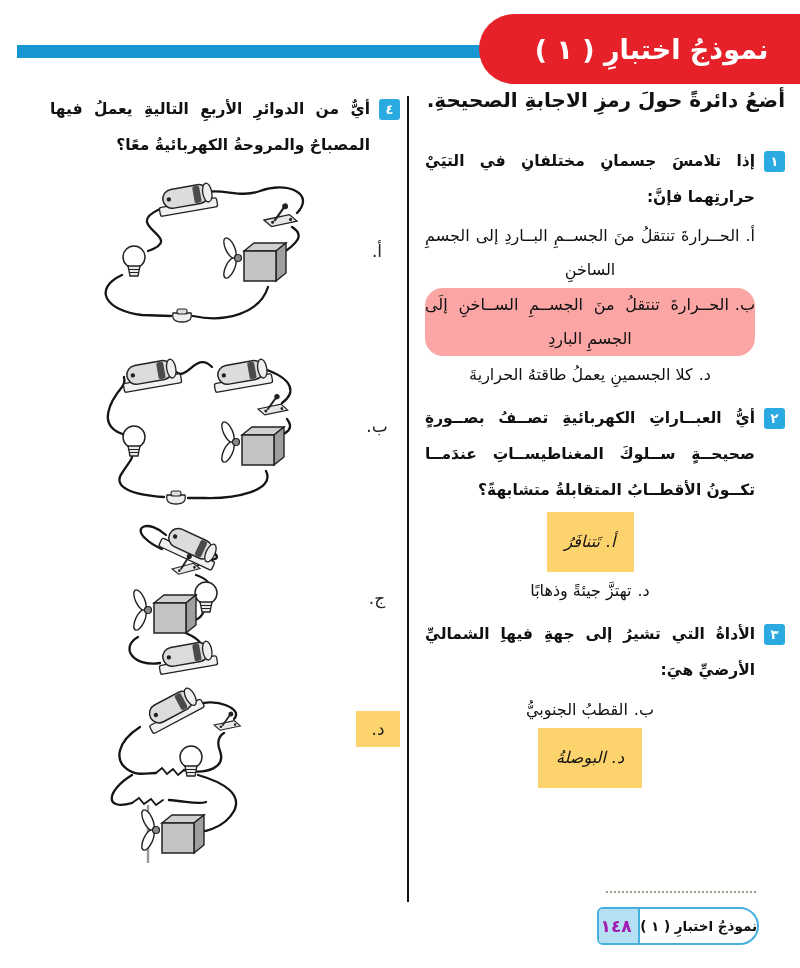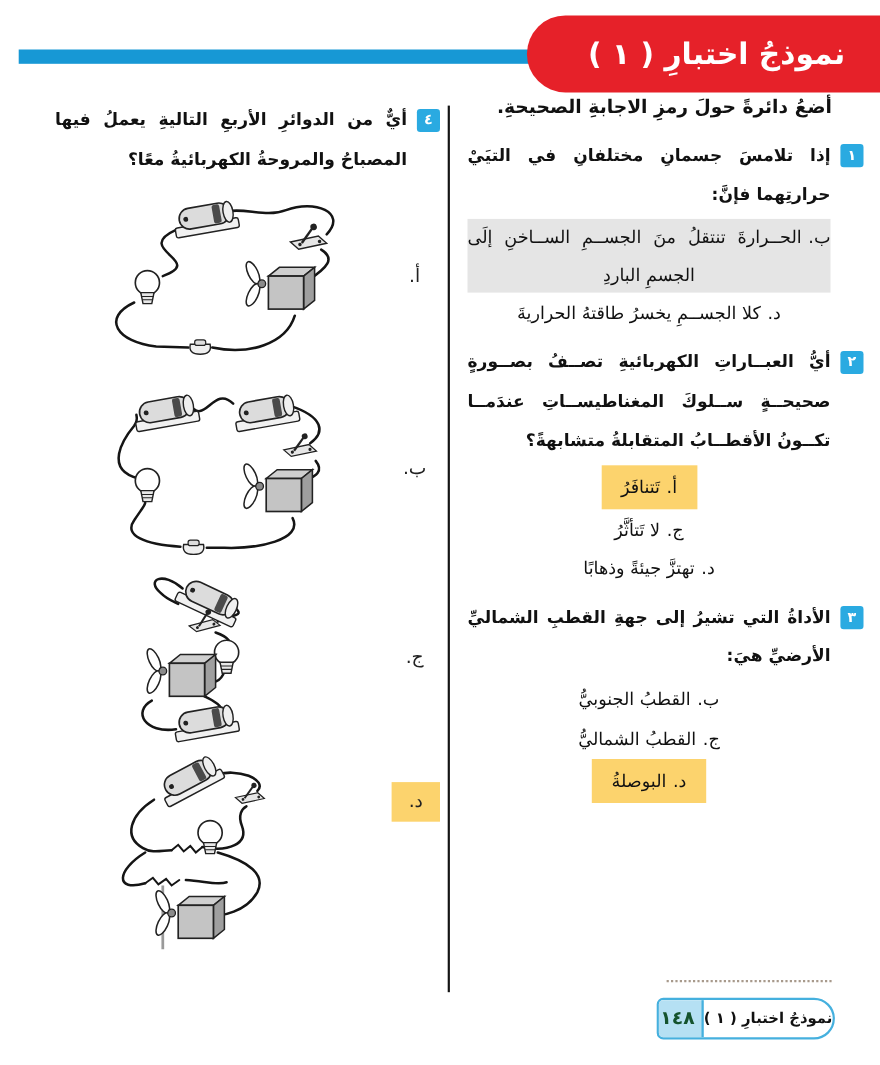--- a/index.html
+++ b/index.html
@@ -35,22 +35,22 @@
     background:#141414;
   }
   .col-right {
     position:absolute; top:88px; right:15px; width:362px;
   }
   .col-left {
     position:absolute; top:92px; left:50px; width:350px;
   }
 
   .instruction {
-    font-weight:bold; font-size:17px; margin-bottom:16px;
-    text-align:center;
+    font-weight:bold; font-size:20px; margin-bottom:32px;
+    text-align:right;
   }
 
   .question { margin-bottom:6px; }
   .qhead { display:flex; gap:9px; align-items:flex-start; padding-left:2px; }
   .qbadge {
     flex:0 0 auto; width:21px; height:21px; margin-top:7px;
     background:#2aaae1; color:#fff; border-radius:3px;
     display:flex; align-items:center; justify-content:center;
     font-size:13px; font-weight:bold;
   }
@@ -58,24 +58,24 @@
     flex:1; font-weight:bold; font-size:15.5px; line-height:2.3;
     text-align:justify; text-align-last:right;
   }
   .opts { padding:2px 30px 2px 2px; }
   .opt {
     font-size:16px; line-height:2.1; margin:2px 0;
     text-align:justify; text-align-last:center;
   }
   .opt .letter { margin-left:6px; }
   .opt.center1 { text-align:center; text-align-last:center; }
-  .opt.hl-block { background:#e5e5e5; }
+  .opt.hl-block { background:#fca5a5;border-radius:18px; }
   .opt.hl-inline { background:transparent; }
   .opt.hl-inline .hl-wrap {
-    background:#fcd36d; display:inline-block; padding:3px 18px;
+    background:#fcd36d; display:inline-block; padding:13px 18px;font-style:italic;
   }
 
   
   .q4head { display:flex; gap:9px; align-items:flex-start; }
   .q4head .qtext { font-size:15.5px; }
   .circuit-row {
     display:flex; align-items:center; margin-top:2px;
   }
   .circuit-label {
     flex:0 0 46px; text-align:center; font-size:17px; color:#222;
@@ -98,21 +98,21 @@
     background:#fff; overflow:hidden;
     display:flex; direction:rtl;
   }
   .footer-title {
     flex:1; display:flex; align-items:center; justify-content:center;
     font-weight:bold; font-size:13.5px; color:#111; white-space:nowrap;
   }
   .footer-num {
     flex:0 0 46px; background:#b5e0f3; border-right:2px solid #45b0de;
     display:flex; align-items:center; justify-content:center;
-    font-weight:bold; font-size:17px; color:#14532d;
+    font-weight:bold; font-size:17px; color:#a21caf;
   }
 
   svg .wire { fill:none; stroke:#151515; stroke-width:2.3; stroke-linecap:round; }
   svg .wire-thin { fill:none; stroke:#151515; stroke-width:1.8; stroke-linecap:round; }
 </style>
 </head>
 <body>
 
 <div class="blue-stripe"></div>
 <div class="red-banner">
@@ -124,58 +124,55 @@
 <div class="col-right">
 
   <div class="instruction">أضعُ دائرةً حولَ رمزِ الاجابةِ الصحيحةِ.</div>
 
   <div class="question">
     <div class="qhead">
       <span class="qbadge">١</span>
       <span class="qtext">إذا تلامسَ جسمانِ مختلفانِ في التيَيْ حرارتِهما فإنَّ:</span>
     </div>
     <div class="opts">
+      <div class="opt">
+        <span class="letter">أ.</span><span>الحــرارةَ تنتقلُ منَ الجســمِ البــاردِ إلى الجسمِ الساخنِ</span>
+      </div>
       <div class="opt hl-block">
         <span class="letter">ب.</span><span>الحــرارةَ تنتقلُ منَ الجســمِ الســاخنِ إلَى الجسمِ الباردِ</span>
       </div>
       <div class="opt center1">
-        <span class="letter">د.</span><span>كلا الجســمِ يخسرُ طاقتهُ الحراريةَ</span>
+        <span class="letter">د.</span><span>كلا الجسمينِ يعملُ طاقتهُ الحراريةَ</span>
       </div>
     </div>
   </div>
 
   <div class="question">
     <div class="qhead">
       <span class="qbadge">٢</span>
       <span class="qtext">أيُّ العبــاراتِ الكهربائيةِ تصــفُ بصــورةٍ صحيحــةٍ ســلوكَ المغناطيســاتِ عندَمــا تكــونُ الأقطــابُ المتقابلةُ متشابهةً؟</span>
     </div>
     <div class="opts">
       <div class="opt center1 hl-inline">
         <span class="hl-wrap"><span class="letter">أ.</span><span>تَتنافَرُ</span></span>
       </div>
       <div class="opt center1">
-        <span class="letter">ج.</span><span>لا تَتأثَّرُ</span>
-      </div>
-      <div class="opt center1">
         <span class="letter">د.</span><span>تهتزَّ جيئةً وذهابًا</span>
       </div>
     </div>
   </div>
 
   <div class="question">
     <div class="qhead">
       <span class="qbadge">٣</span>
-      <span class="qtext">الأداةُ التي تشيرُ إلى جهةِ القطبِ الشماليِّ الأرضيِّ هيَ:</span>
+      <span class="qtext">الأداةُ التي تشيرُ إلى جهةِ فيهاِ الشماليِّ الأرضيِّ هيَ:</span>
     </div>
     <div class="opts">
       <div class="opt center1">
         <span class="letter">ب.</span><span>القطبُ الجنوبيُّ</span>
-      </div>
-      <div class="opt center1">
-        <span class="letter">ج.</span><span>القطبُ الشماليُّ</span>
       </div>
       <div class="opt center1 hl-inline">
         <span class="hl-wrap"><span class="letter">د.</span><span>البوصلةُ</span></span>
       </div>
     </div>
   </div>
 </div>
 
 <div class="col-left">
   <div class="q4head">

